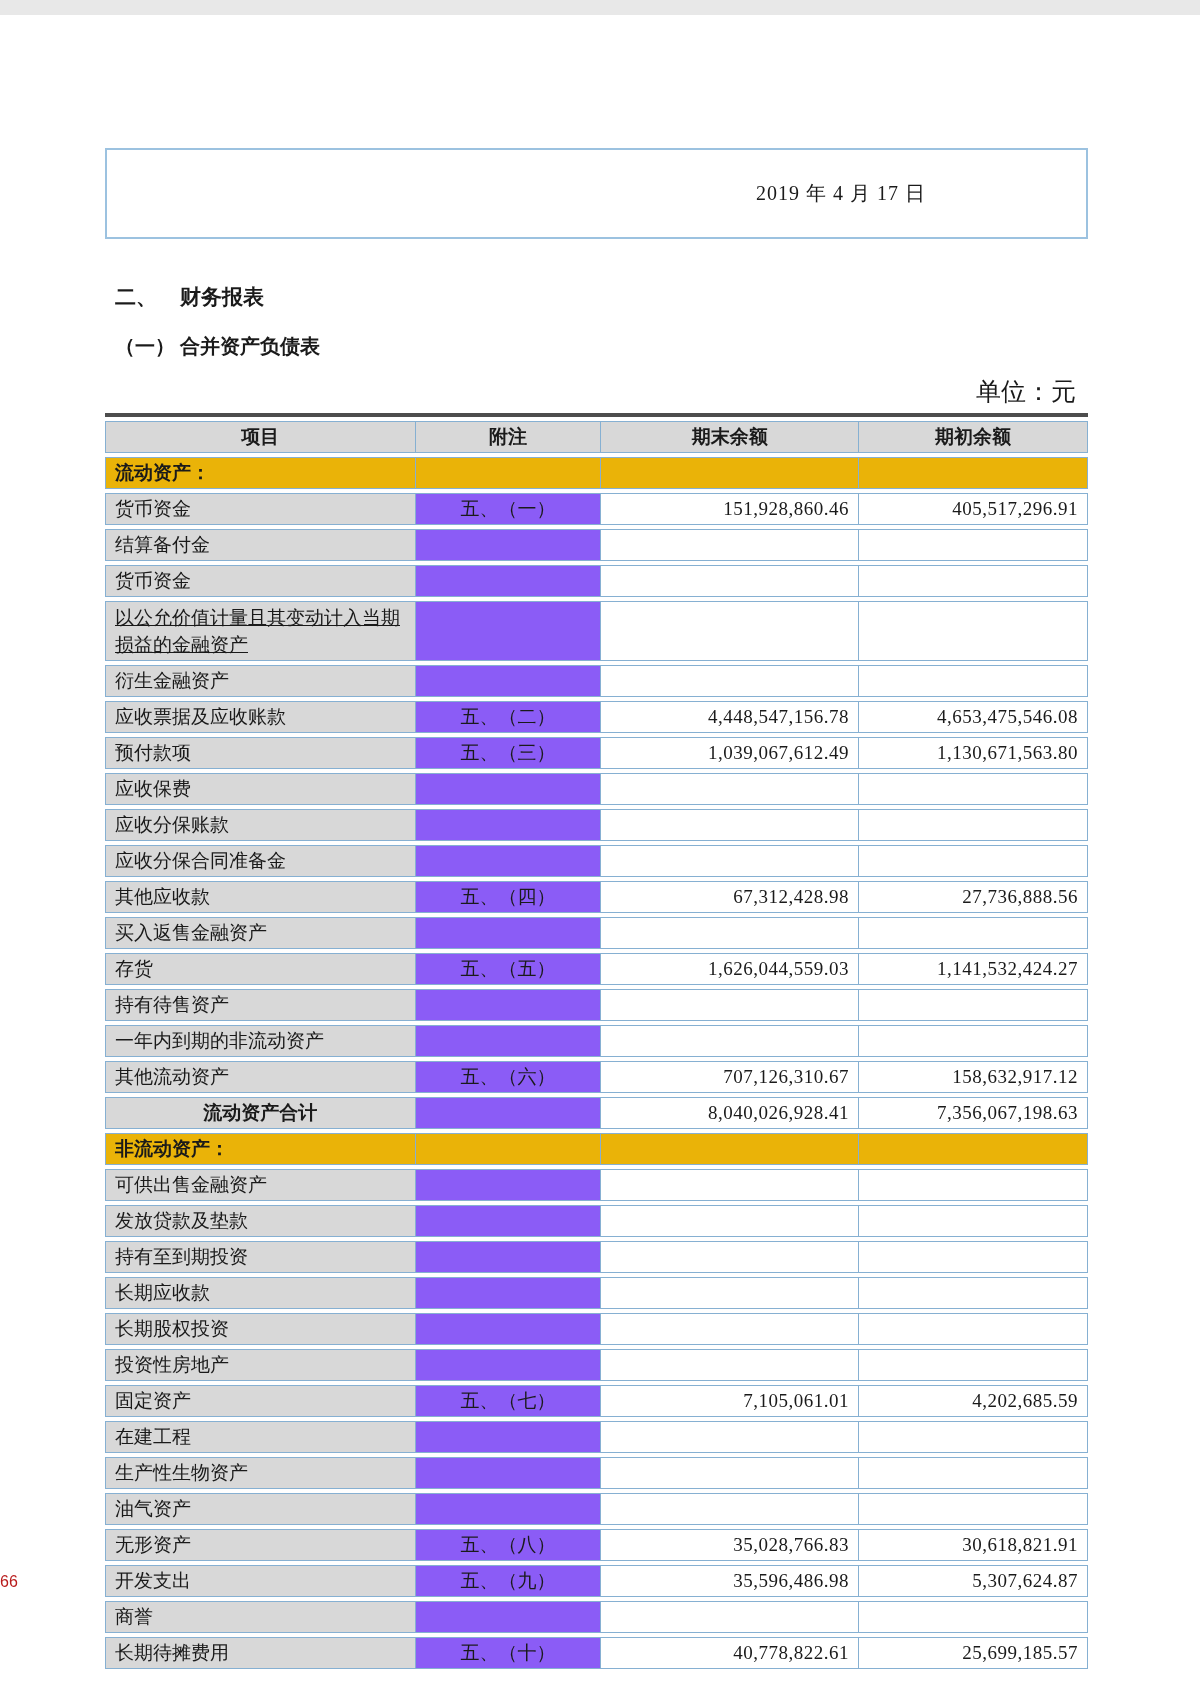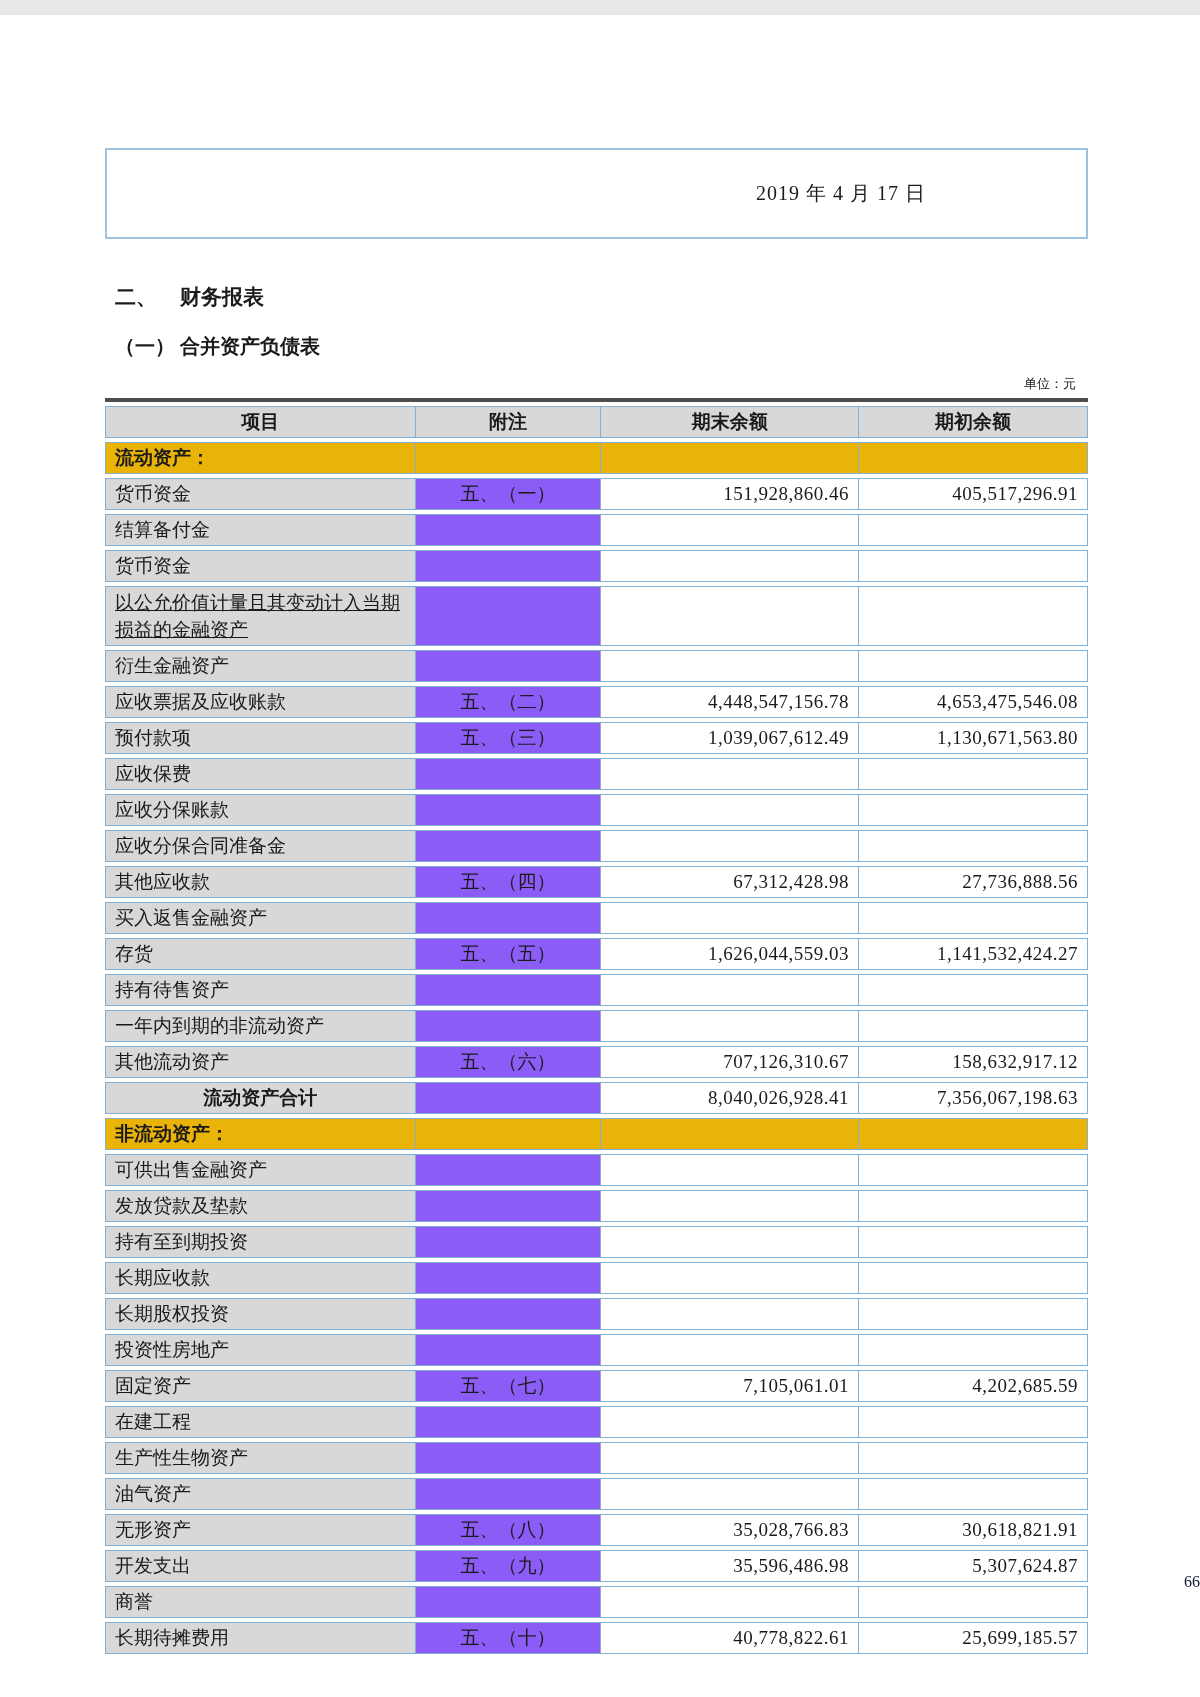--- a/index.html
+++ b/index.html
@@ -31,21 +31,21 @@
   
   .h1 { margin-top:46px; display:flex; font-size:21px; font-weight:bold; line-height:24px; }
   .h1 .num { width:75px; padding-left:10px; box-sizing:border-box; }
   .h2 { margin-top:26px; display:flex; font-size:20px; font-weight:bold; line-height:23px; }
   .h2 .num { width:75px; padding-left:10px; box-sizing:border-box; }
 
   .unit-line {
     margin-top:17px;
     margin-bottom:5px;
     text-align:right;
-    font-size:13px;
+    font-size:25px;
     padding-right:12px;
   }
 
   
   .table-wrap { border-top:4px solid #4d4d4d; }
   table.bs {
     width:100%;
     border-collapse:separate;
     border-spacing:0 4px;
     table-layout:fixed;
@@ -80,24 +80,24 @@
   tr.row-section td { background:#eab308; font-weight:bold; }
   tr.row-total td.cell-label { font-weight:bold; text-align:center; }
   tr.row-tall td { height:59px;text-decoration:underline; }
   tr.row-tall td.cell-label { line-height:27px; }
 
   
   .page-number {
     position:absolute;
     left:0; right:0;
     top:1558px;
-    text-align:right;
-    font-family:Liberation Serif, serif;
+    text-align:left;
+    font-family:Liberation Sans, sans-serif;
     font-size:16px;
-    color:#0f172a;
+    color:#b91c1c;
   }
   
   .scan-strip {
     position:absolute; left:0; right:0; bottom:0; height:6px;
     background:#d4d4d4;
   }
 </style>
 </head>
 <body>
 

